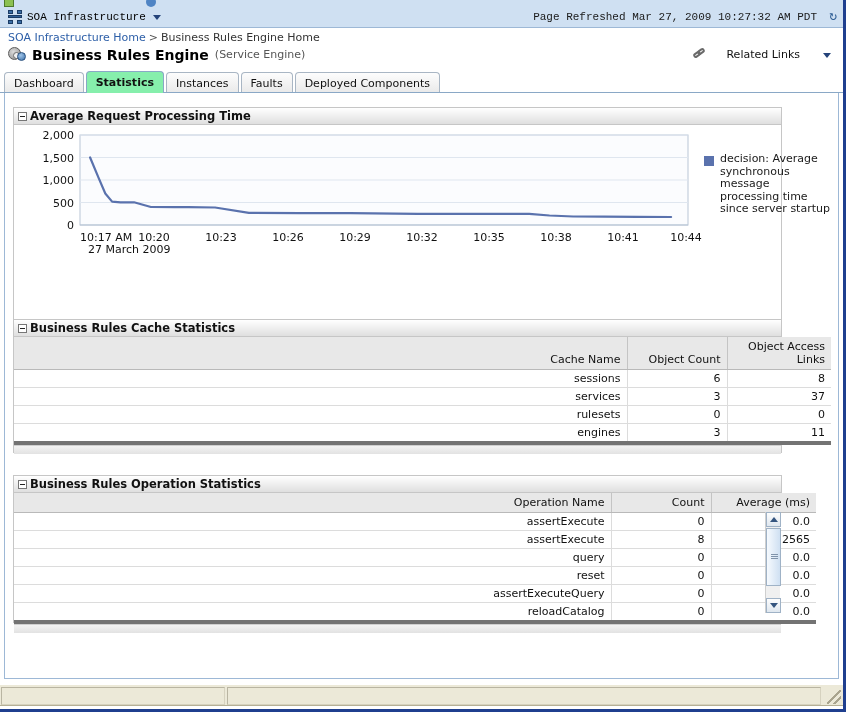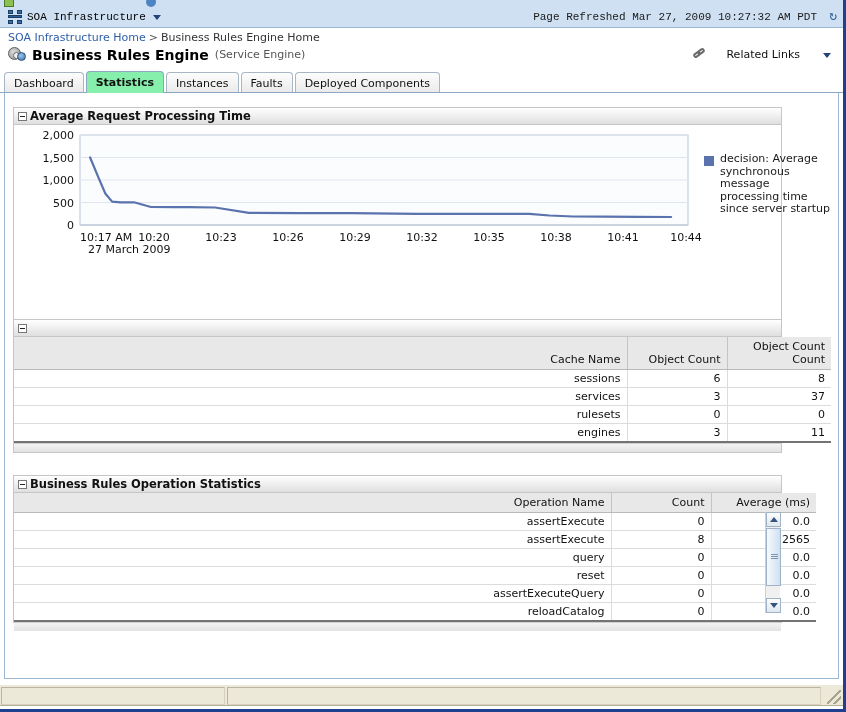--- a/index.html
+++ b/index.html
@@ -227,21 +227,21 @@
   table.dt th {
     background: #e8e8e8;
     border-bottom: 1px solid #b9b9b9;
     font-weight: normal; color: #111;
     padding: 3px 6px; vertical-align: bottom;
   }
   table.dt td {
     border-bottom: 1px solid #dcdcdc;
     padding: 2px 6px; color: #111; background: #fff;
   }
-  table.dt tr:last-child td { border-bottom: 2px solid #737373; }
+  table.dt tr:last-child td { border-bottom: 4px solid #737373; }
   .ta-l { text-align: right; }
   .ta-r { text-align: right; }
   .vline { border-left: 1px solid #dcdcdc; }
   th.vline { border-left: 1px solid #c4c4c4; }
 
   .tablefoot {
     height: 9px; background: linear-gradient(#f3f3f3,#e2e2e2);
     border-top: 1px solid #cfcfcf;
   }
 
@@ -408,33 +408,34 @@
           </div>
           <a class="tableview" href="#">[Table View]</a>
         </div>
 
       </div>
     </div>
 
     <div class="panel" style="top:226px;">
       <div class="panel-head">
         <span class="expander"></span>
+        <span>Business Rules Cache Statistics</span>
       </div>
       <div class="panel-body" style="height:116px;">
         <table class="dt">
           <colgroup>
               <col style="width:613px">
               <col style="width:100px">
               <col style="width:104px">
             </colgroup>
           <thead>
             <tr>
               <th class="ta-l">Cache Name</th>
               <th class="ta-r vline">Object Count</th>
-              <th class="ta-r vline">Object Count Count</th>
+              <th class="ta-r vline">Object Access Links</th>
             </tr>
           </thead>
           <tbody id="cache-rows">
               <tr>
                 <td class="ta-l">sessions</td>
                 <td class="ta-r vline">6</td>
                 <td class="ta-r vline">8</td>
               </tr>
               <tr>
                 <td class="ta-l">services</td>

